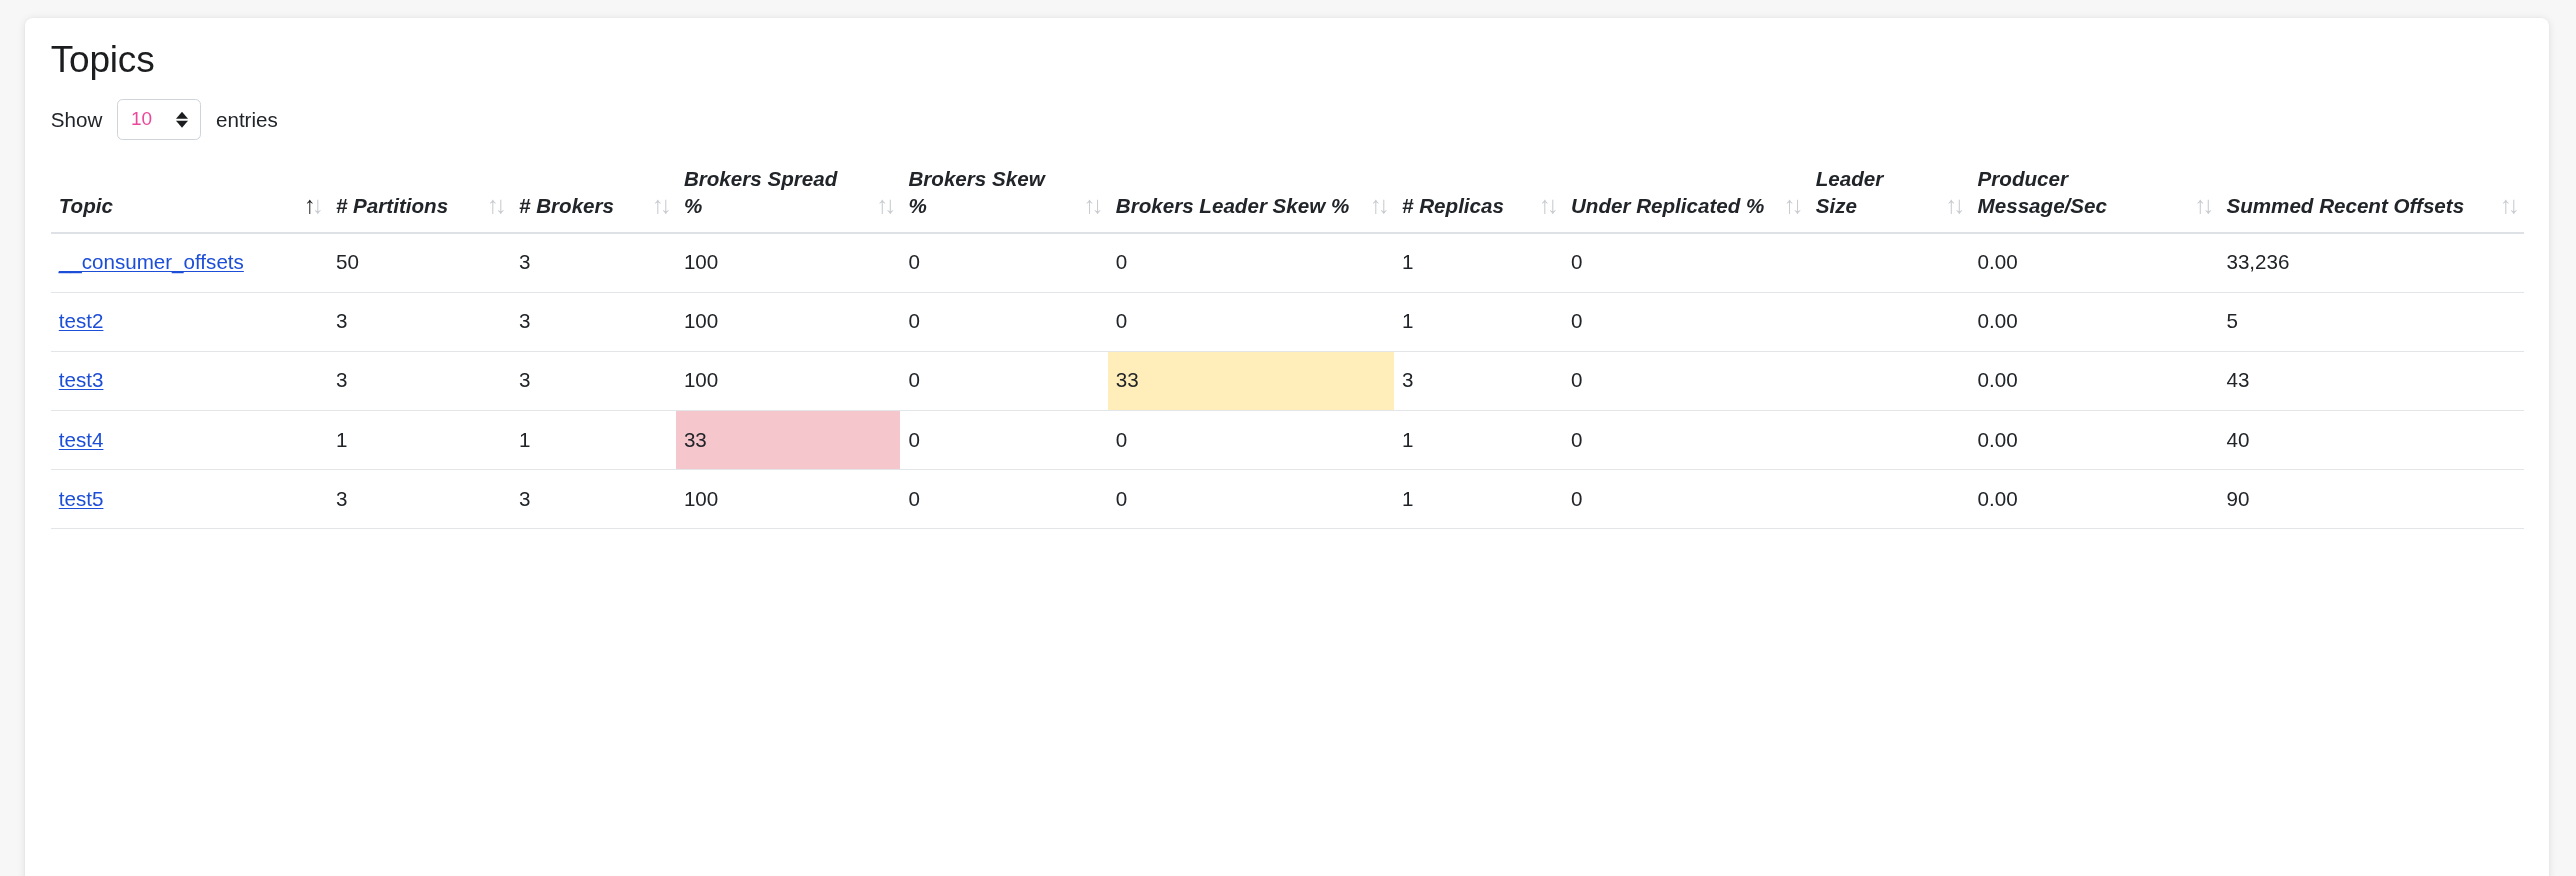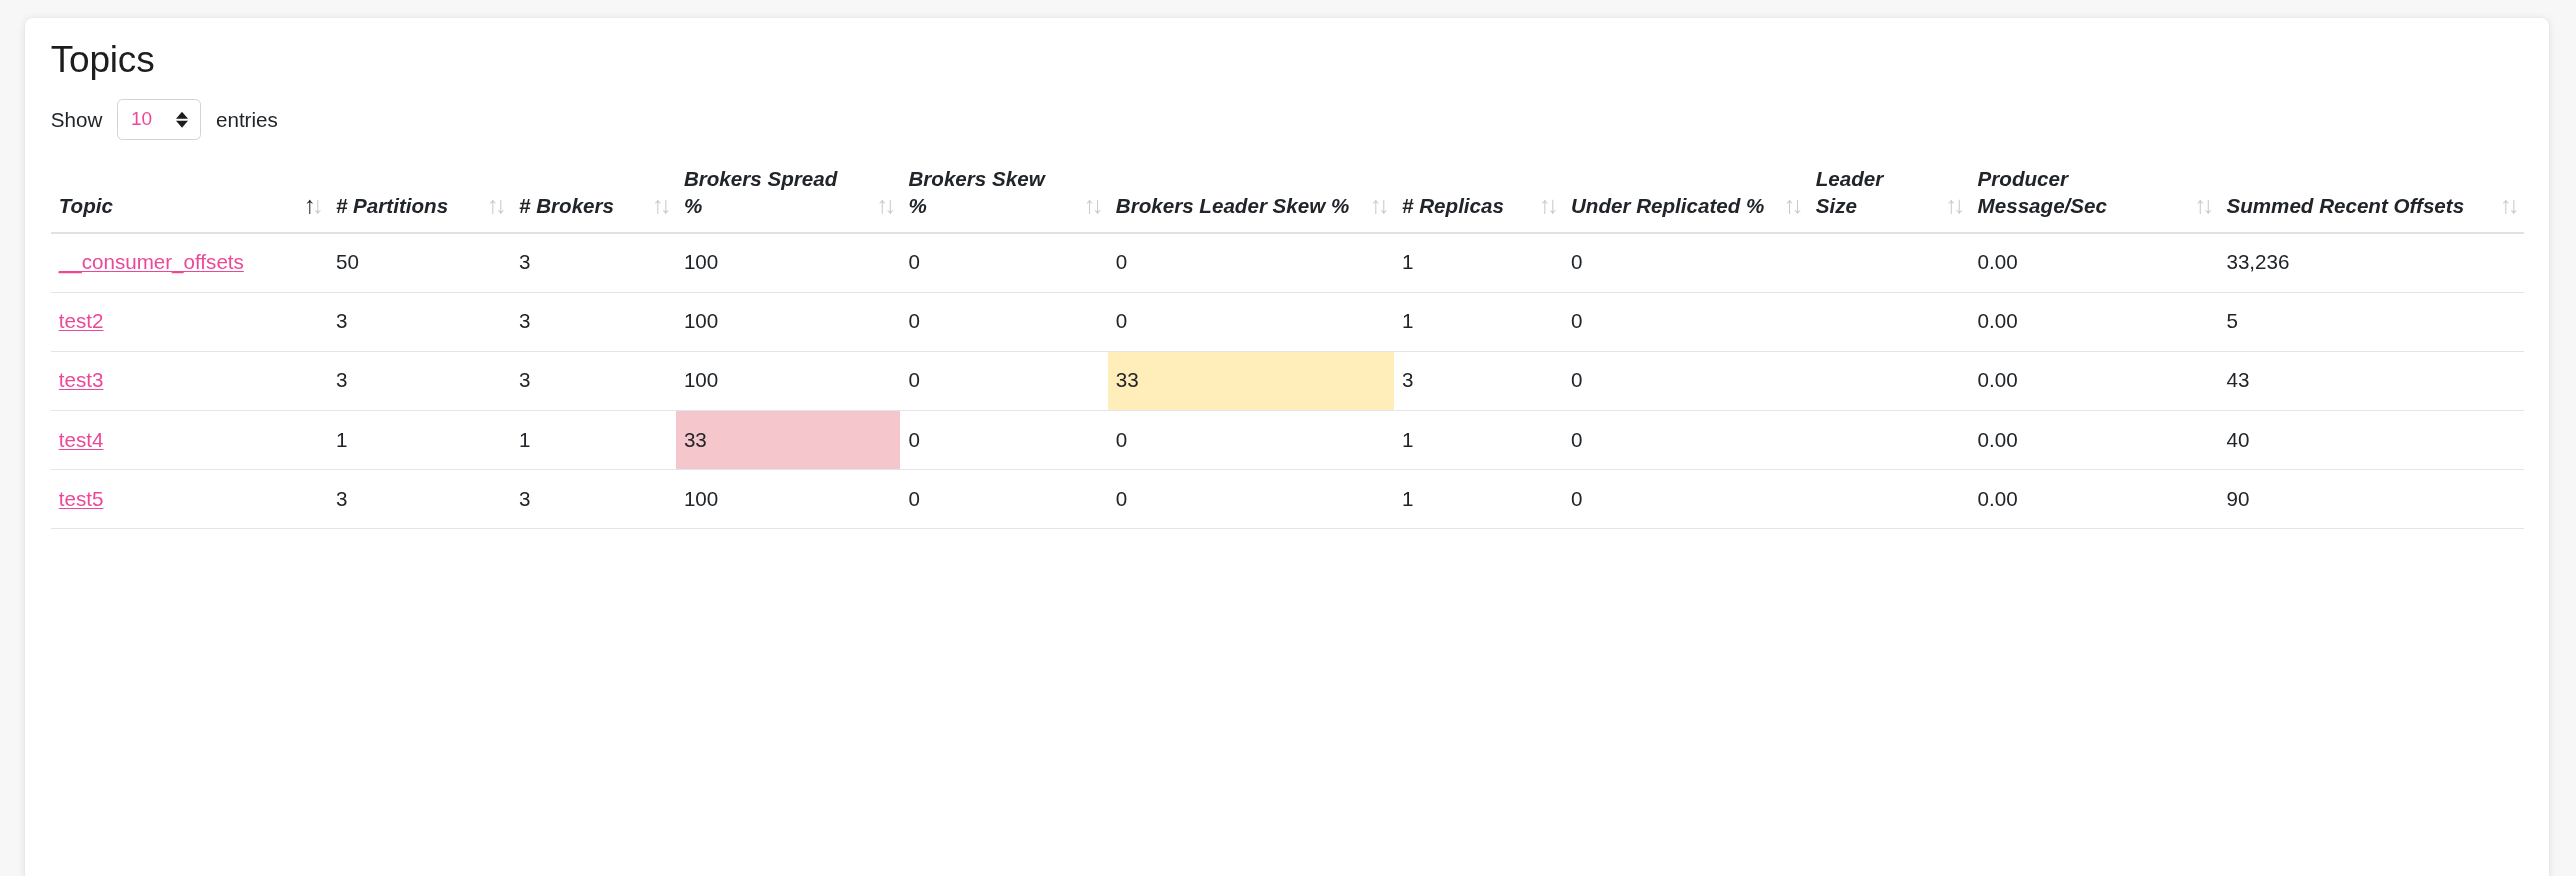--- a/index.html
+++ b/index.html
@@ -183,21 +183,21 @@
     line-height: 1.2;
     box-sizing: border-box;
     vertical-align: middle;
   }
   table.dt tbody tr:first-child td { border-top: none; }
 
   td.warn   { background: #ffeeba; }
   td.danger { background: #f5c6cb; }
 
   a.topic-link {
-    color: #ec4899;
+    color: #1d4ed8;
     text-decoration: underline;
     text-decoration-thickness: 0.8px;
     text-underline-offset: 2.4px;
   }
 
   
   col.c-topic    { width: 274px; }
   col.c-part     { width: 181px; }
   col.c-brok     { width: 163px; }
   col.c-spread   { width: 222px; }

